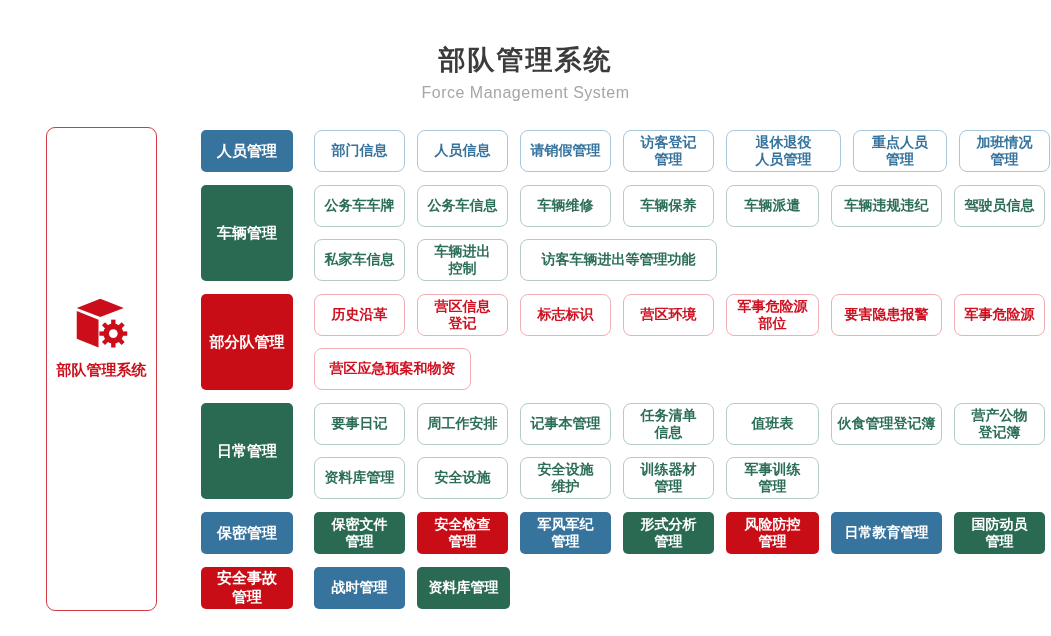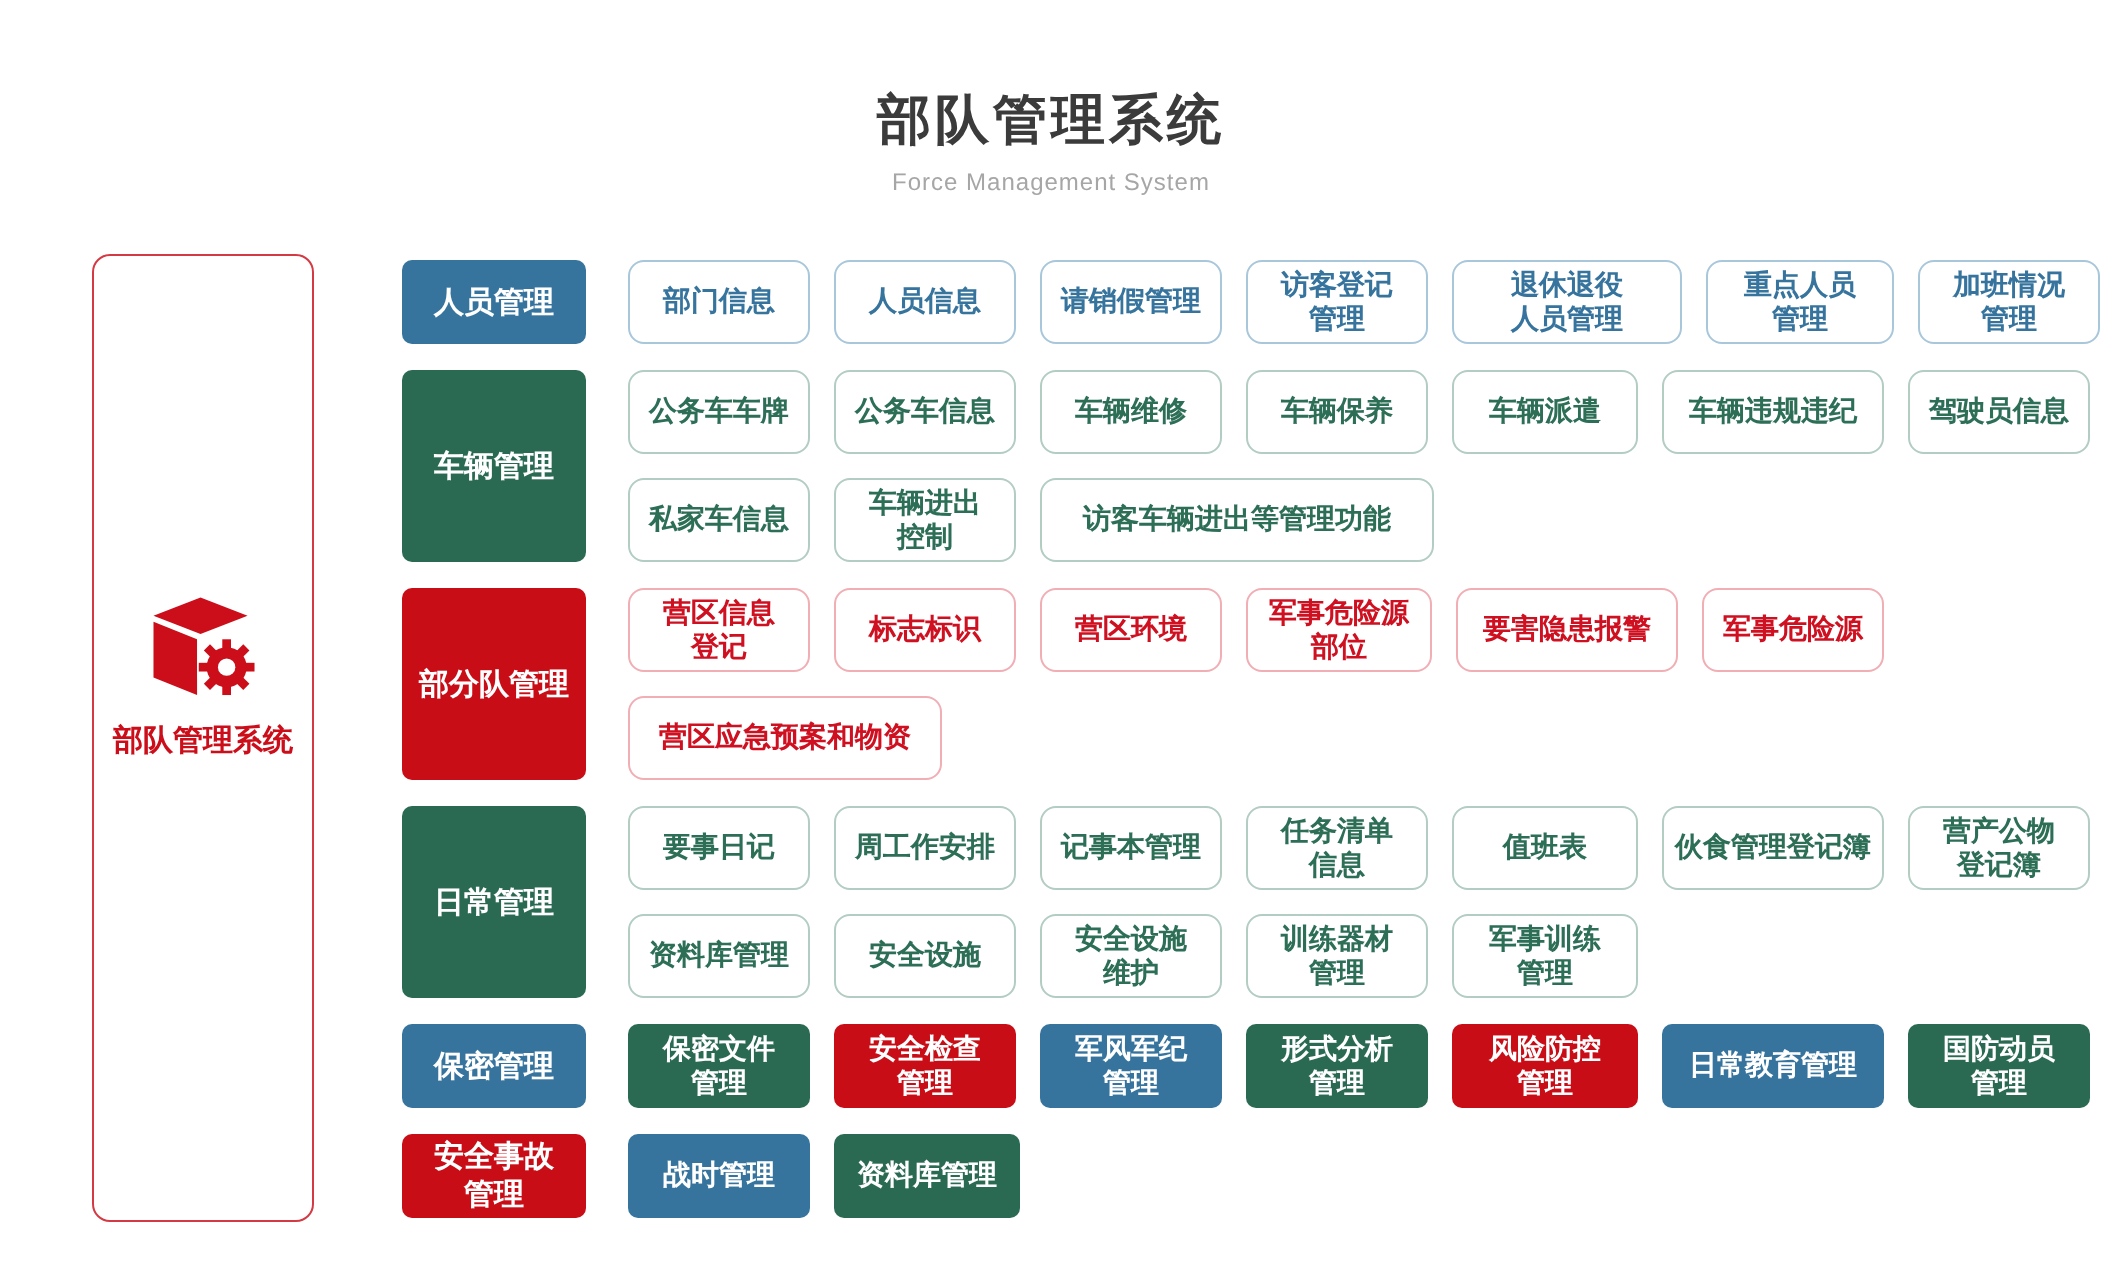--- a/index.html
+++ b/index.html
@@ -6,21 +6,21 @@
   body{
     width:1051px;height:636px;background:#ffffff;position:relative;overflow:hidden;
     font-family:"Liberation Sans","DejaVu Sans",sans-serif;
   }
   .page-title{
     position:absolute;top:42px;left:0;width:100%;text-align:center;
     font-size:27px;font-weight:bold;color:#3b3b3b;letter-spacing:2px;margin:0;
   }
   .page-subtitle{
     position:absolute;top:84px;left:0;width:100%;text-align:center;
-    font-size:12px;color:#a6a6a6;letter-spacing:.5px;
+    font-size:16px;color:#a6a6a6;letter-spacing:.5px;
   }
   
   .root-panel{
     position:absolute;left:46px;top:127px;width:111px;height:484px;
     border:1px solid #d43a44;border-radius:9px;background:#fff;
     display:flex;flex-direction:column;align-items:center;justify-content:center;
     padding-bottom:62px;box-sizing:border-box;
   }
   .root-label{color:#cb0e1a;font-weight:bold;font-size:15px;margin-top:10px;white-space:nowrap;}
   
@@ -121,20 +121,21 @@
 控制</div>
         <div class="item ol-green w197">访客车辆进出等管理功能</div>
       </div>
     </div>
   </div>
 
   <div class="row">
     <div class="cat fill-red">部分队管理</div>
     <div class="lines">
       <div class="line">
+        <div class="item ol-red w91">历史沿革</div>
         <div class="item ol-red w91">营区信息
 登记</div>
         <div class="item ol-red w91">标志标识</div>
         <div class="item ol-red w91">营区环境</div>
         <div class="item ol-red w93">军事危险源
 部位</div>
         <div class="item ol-red w111">要害隐患报警</div>
         <div class="item ol-red w91">军事危险源</div>
       </div>
       <div class="line">

